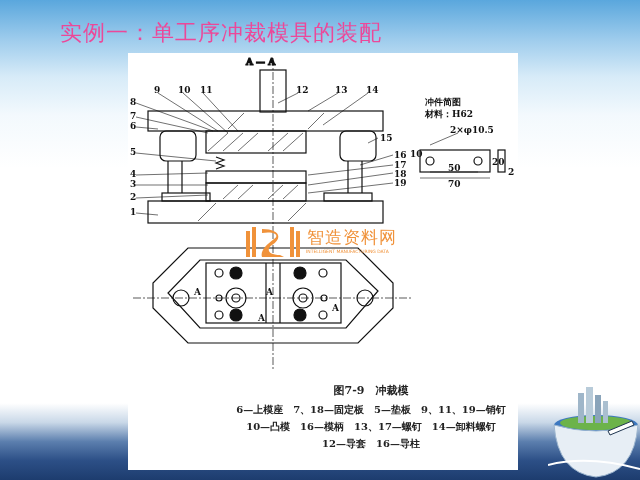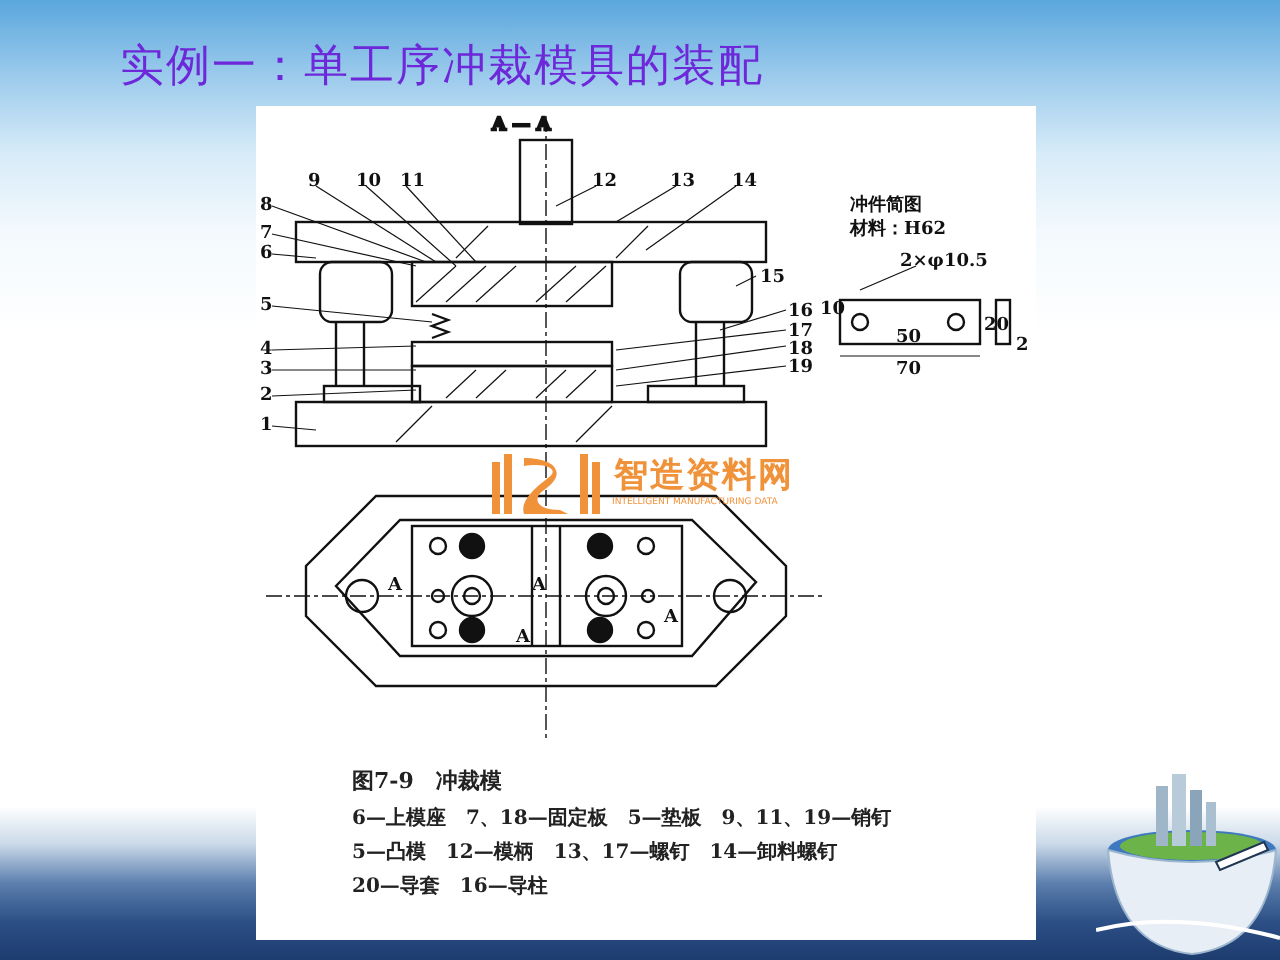--- a/index.html
+++ b/index.html
@@ -1,28 +1,28 @@
 <!DOCTYPE html>
 <html><head>
 <meta charset="utf-8">
 <style>
   html,body{margin:0;padding:0;}
   body{width:640px;height:480px;position:relative;overflow:hidden;
     font-family:"DejaVu Sans",sans-serif;
     background:linear-gradient(180deg,#5aa7dd 0%,#9ccbec 8%,#d7ebf8 16%,#f3f9fd 24%,#ffffff 35%,#ffffff 84%,#c9d8e8 88%,#5c7fae 92%,#2c4f86 96%,#1d3c6e 100%);}
-  .title{position:absolute;left:60px;top:18px;font-size:22px;color:#6d28d9;
+  .title{position:absolute;left:60px;top:18px;font-size:22px;color:#ec4899;
     font-family:"DejaVu Serif",serif;letter-spacing:1px;white-space:nowrap;}
   .panel{position:absolute;left:128px;top:53px;width:390px;height:417px;background:#fff;}
   .drawing{position:absolute;left:0;top:0;width:390px;height:330px;}
-  .caption{position:absolute;left:0;top:330px;width:390px;
+  .caption{position:absolute;left:0;top:330px;width:390px;text-align:center;
     font-family:"DejaVu Serif",serif;color:#222;padding-left:48px;}
   .caption .fig{font-size:11px;font-weight:bold;margin-bottom:3px;}
   .caption .line{font-size:10px;line-height:17px;font-weight:bold;white-space:nowrap;}
   .watermark{position:absolute;left:116px;top:170px;width:150px;height:40px;}
-  .wm-text{position:absolute;left:63px;top:3px;font-size:17px;color:#f0923a;font-weight:bold;letter-spacing:1px;white-space:nowrap;}
+  .wm-text{position:absolute;left:63px;top:3px;font-size:17px;color:#f0923a;font-weight:normal;letter-spacing:1px;white-space:nowrap;}
   .wm-sub{position:absolute;left:62px;top:26px;font-size:4.5px;color:#f0923a;white-space:nowrap;}
   .globe{position:absolute;left:548px;top:385px;width:92px;height:95px;}
   .lbl{font-family:"DejaVu Serif",serif;font-size:9px;font-weight:bold;fill:#111;}
 </style>
 </head>
 <body>
 
 <div class="title">实例一：单工序冲裁模具的装配</div>
 
 <div class="panel">
@@ -161,22 +161,22 @@
         <path d="M18 6 C34 6 40 14 28 22 C22 26 24 32 36 32 L40 34 L18 34 C16 28 22 22 30 16 C36 12 30 8 18 10 Z"></path>
       </g>
     </svg>
     <div class="wm-text">智造资料网</div>
     <div class="wm-sub">INTELLIGENT MANUFACTURING DATA</div>
   </div>
 
   <div class="caption">
     <div class="fig">图7-9　冲裁模</div>
     <div class="line">6—上模座　7、18—固定板　5—垫板　9、11、19—销钉</div>
-    <div class="line">5—凸模　12—模柄　13、17—螺钉　14—卸料螺钉</div>
-    <div class="line">20—导套　16—导柱</div>
+    <div class="line">10—凸模　16—模柄　13、17—螺钉　14—卸料螺钉</div>
+    <div class="line">12—导套　16—导柱</div>
   </div>
 </div>
 
 <svg class="globe" viewBox="0 0 92 95">
   <ellipse cx="48" cy="40" rx="42" ry="10" fill="#3d78c0"></ellipse>
   <path d="M6 40 Q10 88 48 92 Q86 88 90 40 Q48 52 6 40 Z" fill="#e7eef5" stroke="#9db6cf" stroke-width="1"></path>
   <ellipse cx="48" cy="38" rx="36" ry="7" fill="#6cb34a"></ellipse>
   <rect x="30" y="8" width="6" height="30" fill="#9fb6c9"></rect>
   <rect x="38" y="2" width="7" height="36" fill="#b8cbd9"></rect>
   <rect x="47" y="10" width="6" height="28" fill="#8aa4ba"></rect>

